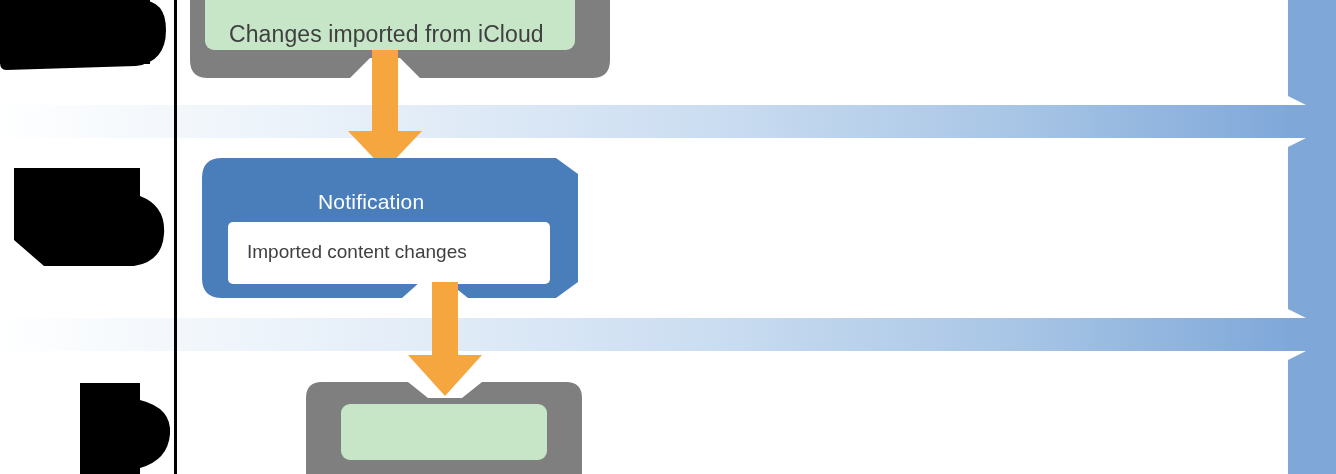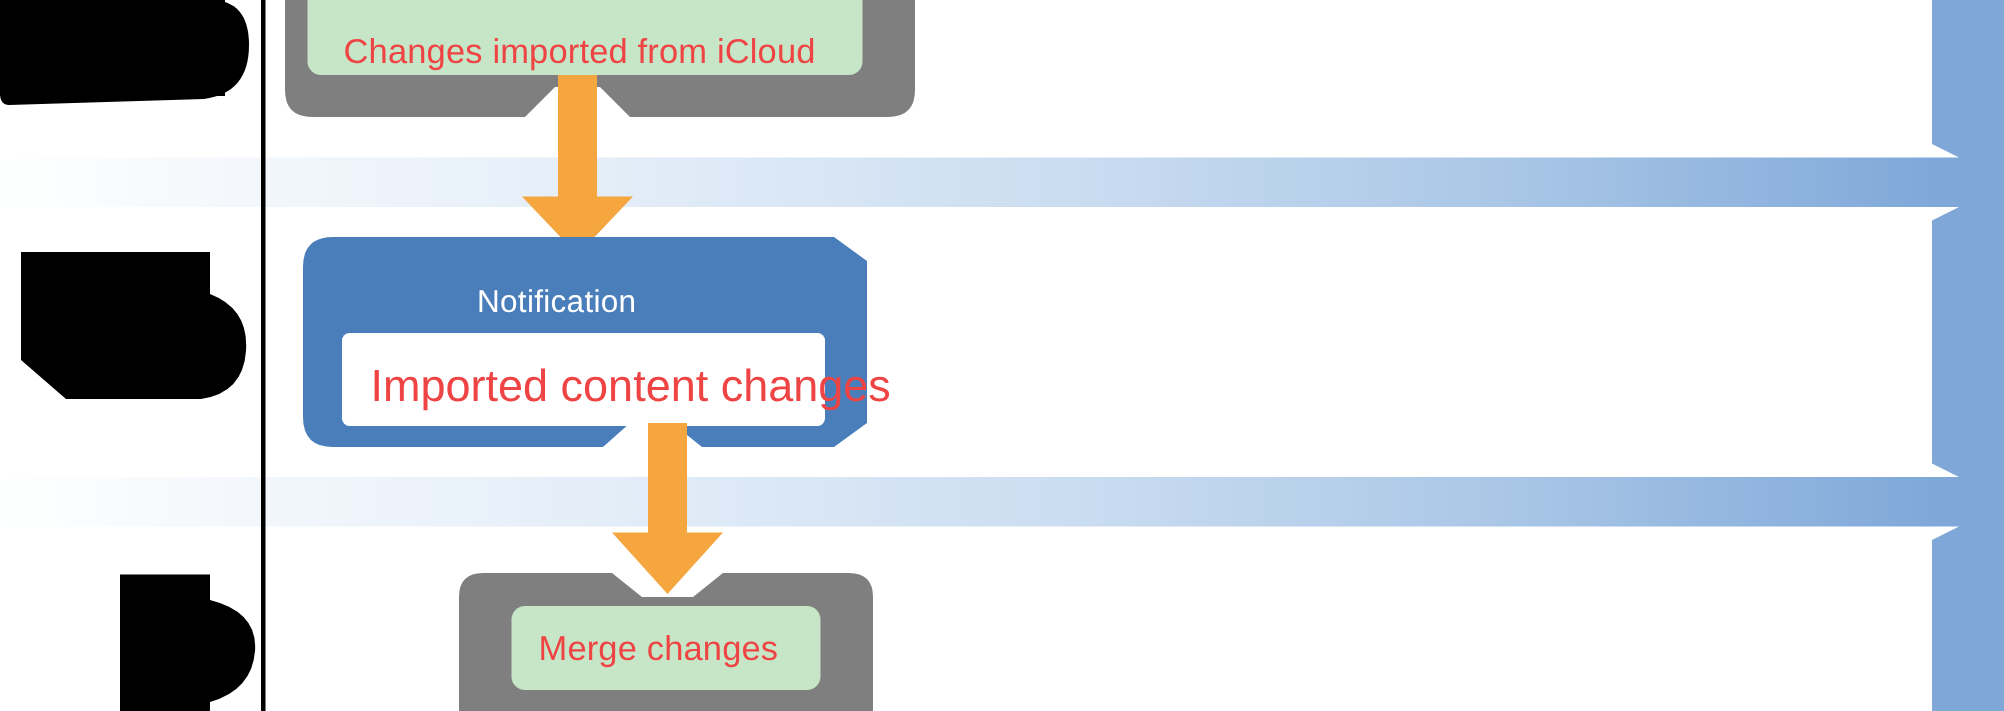--- a/index.html
+++ b/index.html
@@ -29,28 +29,28 @@
     position: absolute;
     top: 0;
     width: 3px;
     height: 474px;
     background: #000000;
   }
   
   .lbl {
     position: absolute;
     white-space: nowrap;
-    color: #ef4444;
+    color: #404040;
   }
   .lbl-green {
     font-size: 23px;
     letter-spacing: 0.1px;
   }
   .lbl-white-box {
-    font-size: 30px;
+    font-size: 19px;
   }
   .lbl-notif-title {
     font-size: 21px;
     font-weight: normal;
     color: #ffffff;
     letter-spacing: 0.2px;
   }
   svg { display: block; }
   .nosel { user-select: none; }
 </style>
@@ -214,15 +214,14 @@
                  L 582 474
                  L 306 474
                  L 306 398
                  Q 306 382 322 382 Z" fill="#7F7F7F"></path>
       </g>
       <g>
         <rect x="341" y="404" width="206" height="56" rx="9" ry="9" fill="#C7E6C7"></rect>
       </g>
     </svg>
   </div>
-  <div class="lbl lbl-green nosel" style="left:359px; top:419px;">Merge changes</div>
 
 </div>
 
 </body></html>

